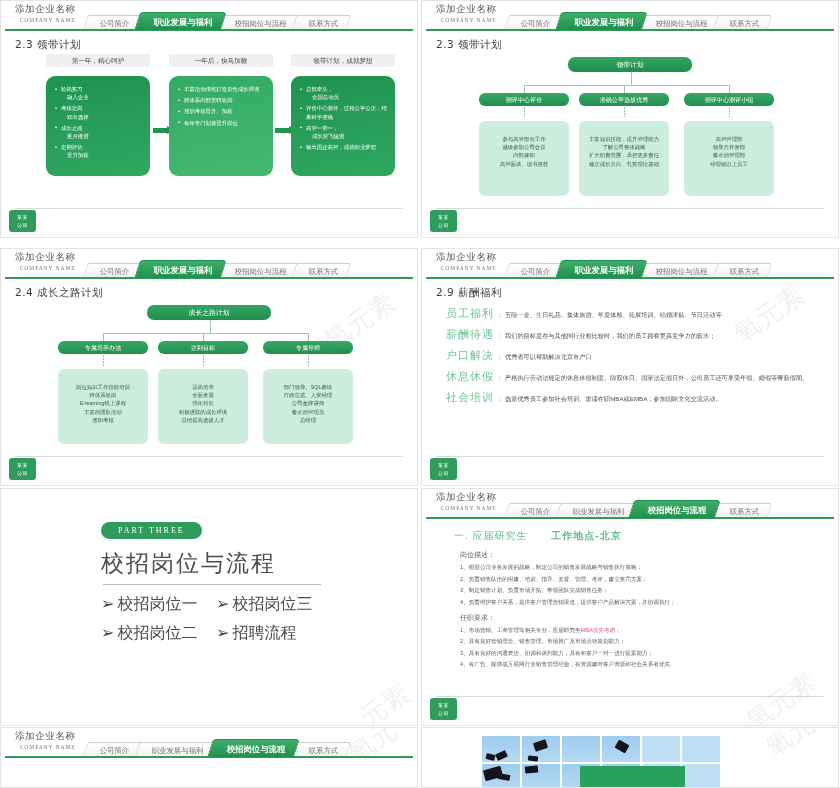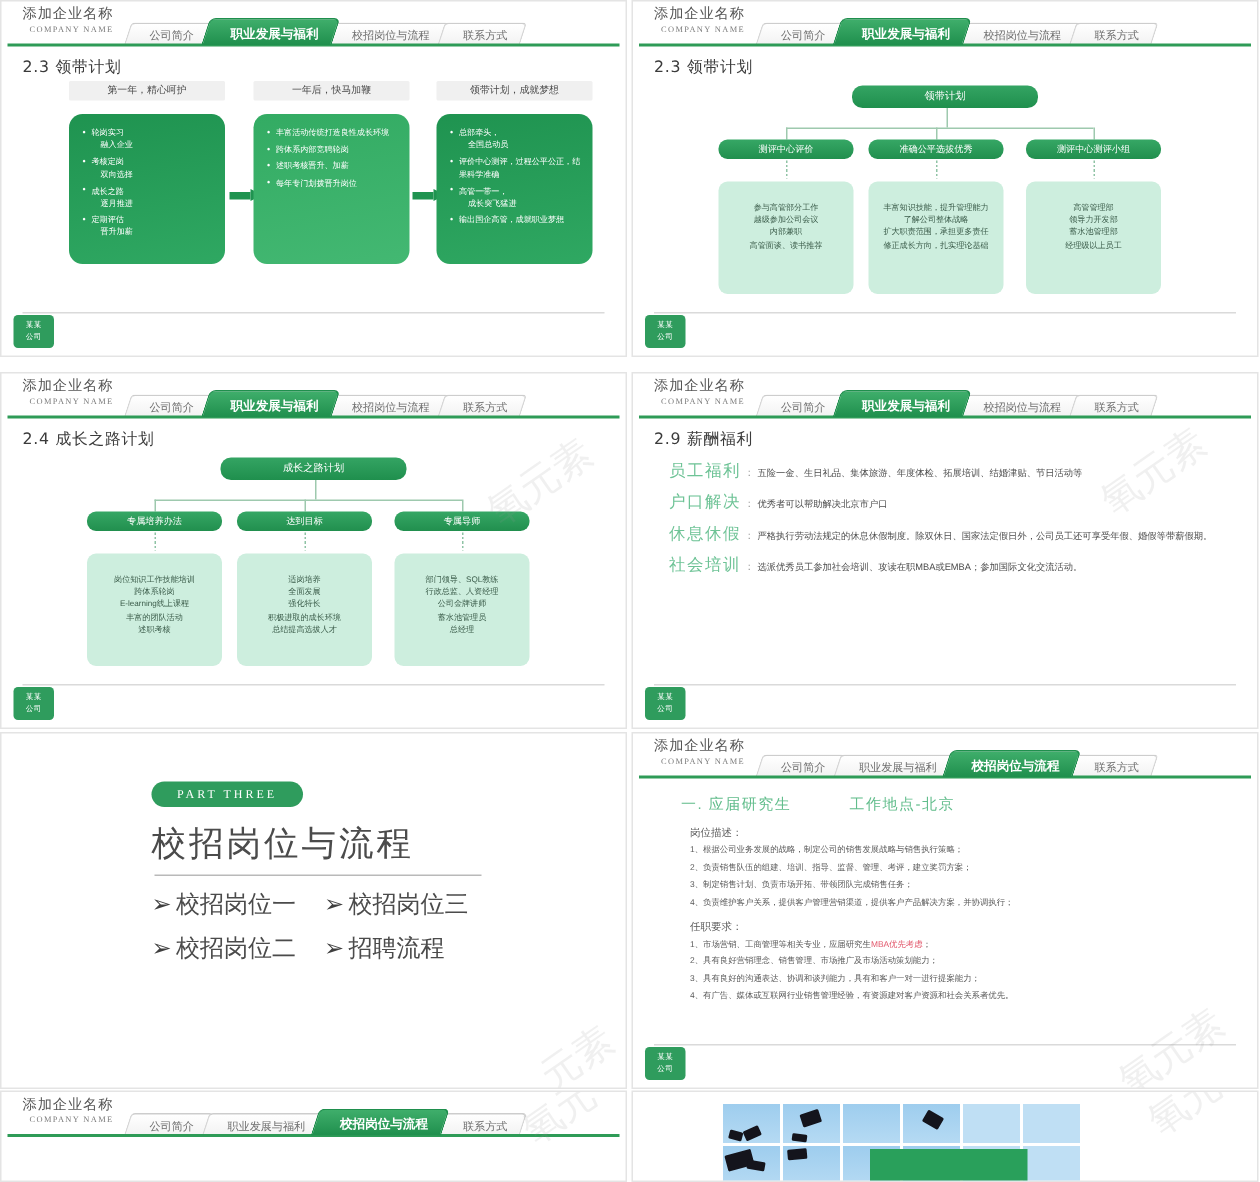--- a/index.html
+++ b/index.html
@@ -170,21 +170,21 @@
     font-size: 23px; color: #4b4b4b; margin-top: 9px; letter-spacing: 2px;
     font-family: "DejaVu Serif", serif;
   }
   .part-underline { width: 218px; height: 1px; background: #b9b9b9; margin: 5px 0 0 2px; }
   .part-items { margin-top: 9px; display: grid; grid-template-columns: 115px 115px; row-gap: 8px; }
   .part-item { font-size: 16px; color: #4b4b4b; font-family: Liberation Serif, serif; }
   .part-item b { font-weight: normal; color: #3f3f3f; margin-right: 3px; }
 
   
   .job-head { margin: 10px 0 0 32px; font-size: 10px; color: #62bd8c; letter-spacing: 1px; }
-  .job-head .loc { margin-left: 35px; }
+  .job-head .loc { margin-left: 20px; font-weight: bold; }
   .job-sub { margin: 7px 0 3px 38px; font-size: 7px; color: #5a5a5a; }
   .job-li { margin: 0 0 3.5px 38px; font-size: 5.6px; color: #5a5a5a; line-height: 8px; }
   .job-li .hl { color: #e2566a; }
 
   
   .photo-grid {
     position: absolute; left: 60px; top: 8px;
     display: grid; grid-template-columns: repeat(6, 38px);
     grid-auto-rows: 26px; gap: 2px;
   }
@@ -423,20 +423,25 @@
 
     <div class="sect-title">2.9  薪酬福利</div>
 
     <div class="ben">
       <div class="ben-row">
         <div class="ben-key">员工福利</div>
         <div class="ben-colon">：</div>
         <div class="ben-val">五险一金、生日礼品、集体旅游、年度体检、拓展培训、结婚津贴、节日活动等</div>
       </div>
       <div class="ben-row">
+        <div class="ben-key">薪酬待遇</div>
+        <div class="ben-colon">：</div>
+        <div class="ben-val">我们的目标是在与其他同行业相比较时，我们的员工拥有更具竞争力的薪水；</div>
+      </div>
+      <div class="ben-row">
         <div class="ben-key">户口解决</div>
         <div class="ben-colon">：</div>
         <div class="ben-val">优秀者可以帮助解决北京市户口</div>
       </div>
       <div class="ben-row">
         <div class="ben-key">休息休假</div>
         <div class="ben-colon">：</div>
         <div class="ben-val">严格执行劳动法规定的休息休假制度。除双休日、国家法定假日外，公司员工还可享受年假、婚假等带薪假期。</div>
       </div>
       <div class="ben-row">

